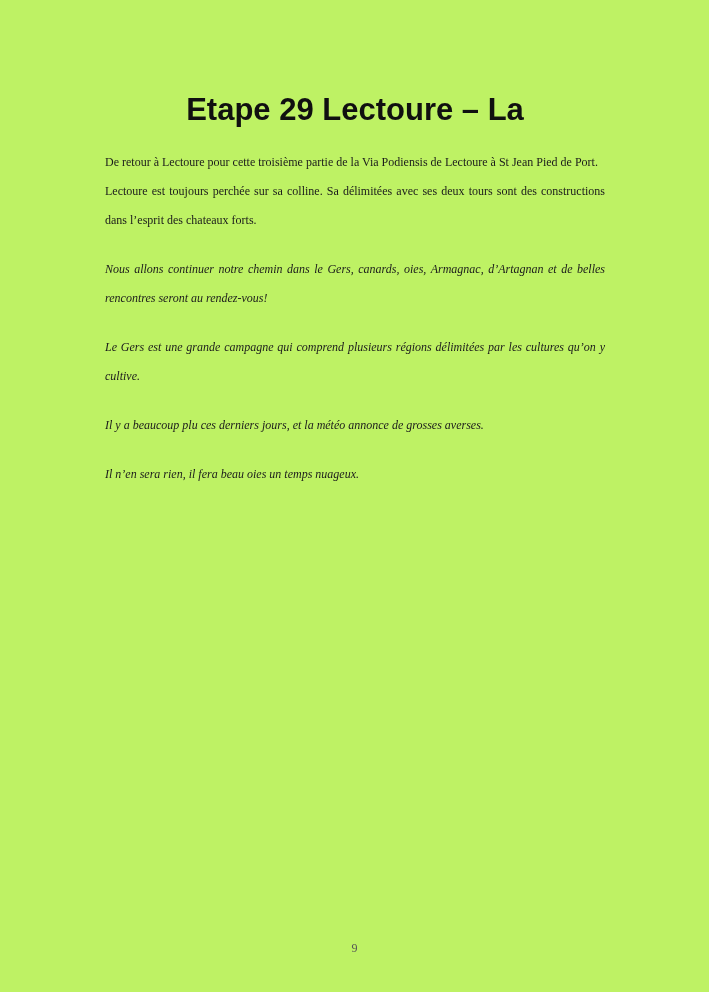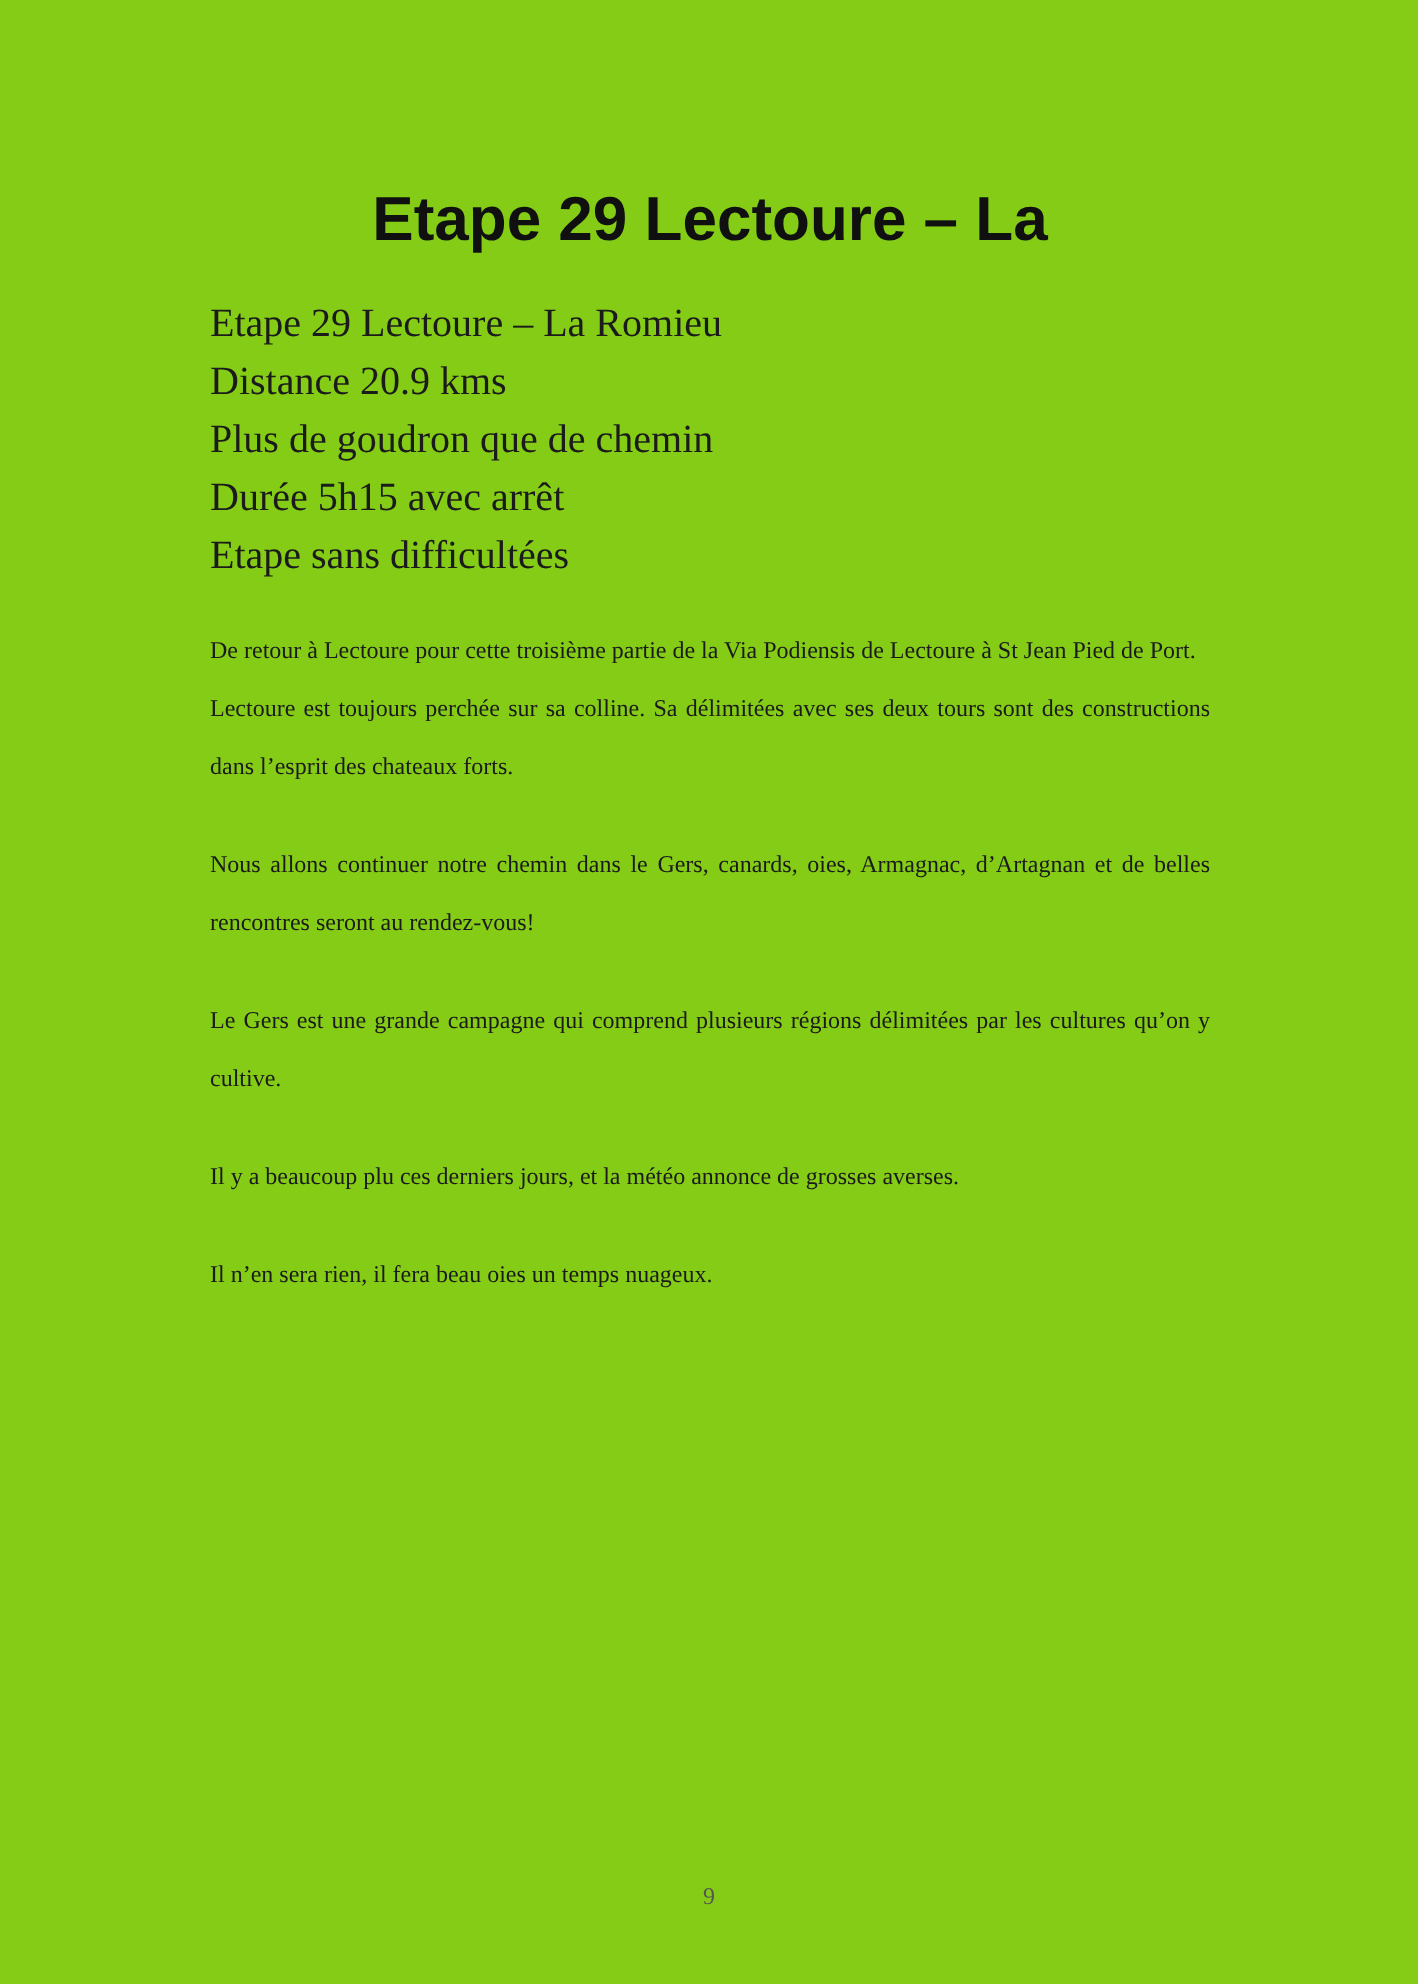--- a/index.html
+++ b/index.html
@@ -5,21 +5,21 @@
   html, body {
     margin: 0;
     padding: 0;
     background: #ffffff;
   }
   .page {
     position: relative;
     width: 709px;
     height: 992px;
     margin: 0 auto;
-    background: #84cc16;
+    background: #bef264;
     box-sizing: border-box;
     padding: 85px 104px 0 105px;
     font-family: "Liberation Serif", serif;
     color: #1b1b1b;
     overflow: hidden;
   }
   .title {
     font-family: "Liberation Sans", sans-serif;
     font-weight: 700;
     font-size: 31px;
@@ -37,47 +37,41 @@
     white-space: nowrap;
   }
   .para {
     font-size: 12px;
     line-height: 29px;
     text-align: justify;
     margin: 0;
   }
   .para.gap {
     margin-top: 20px;
+    font-style: italic;
   }
   .page-number {
     position: absolute;
     left: 0;
     bottom: 36px;
     width: 100%;
     text-align: center;
     font-size: 12px;
     color: #555555;
   }
 </style>
 </head>
 <body>
 
 <div class="page">
 
   <h1 class="title">
     <div>Etape 29 Lectoure – La</div>
   </h1>
 
-  <div class="intro">
-    <div class="intro-line">Etape 29 Lectoure – La Romieu</div>
-    <div class="intro-line">Distance 20.9 kms</div>
-    <div class="intro-line">Plus de goudron que de chemin</div>
-    <div class="intro-line">Durée 5h15 avec arrêt</div>
-    <div class="intro-line">Etape sans difficultées</div>
-  </div>
 
   <div>
     <p class="para">De retour à Lectoure pour cette troisième partie de la Via Podiensis de Lectoure à St Jean Pied de Port.</p>
     <p class="para">Lectoure est toujours perchée sur sa colline. Sa délimitées avec ses deux tours sont des constructions dans l’esprit des chateaux forts.</p>
     <p class="para gap">Nous allons continuer notre chemin dans le Gers, canards, oies, Armagnac, d’Artagnan et de belles rencontres seront au rendez-vous!</p>
     <p class="para gap">Le Gers est une grande campagne qui comprend plusieurs régions délimitées par les cultures qu’on y cultive.</p>
     <p class="para gap">Il y a beaucoup plu ces derniers jours, et la météo annonce de grosses averses.</p>
     <p class="para gap">Il n’en sera rien, il fera beau oies un temps nuageux.</p>
   </div>
 

